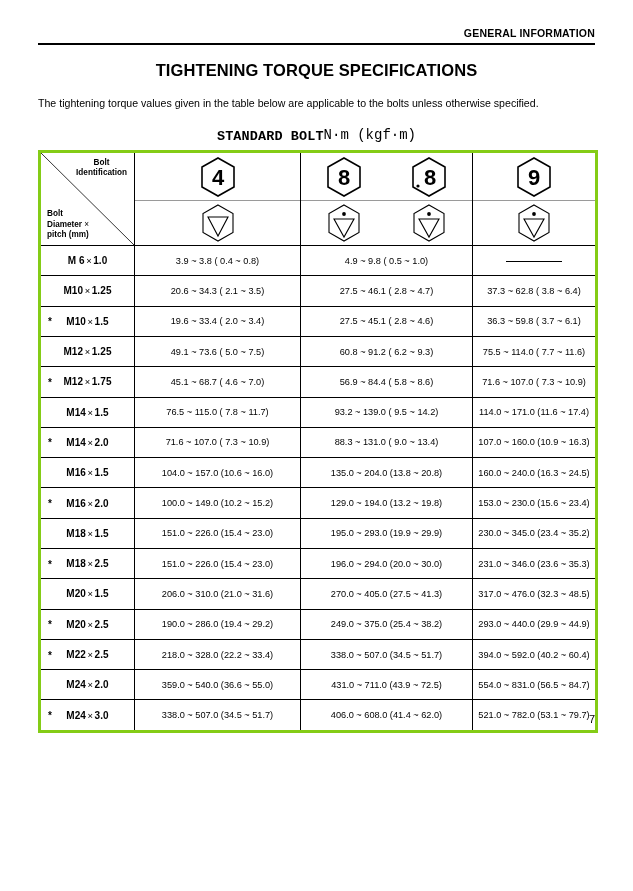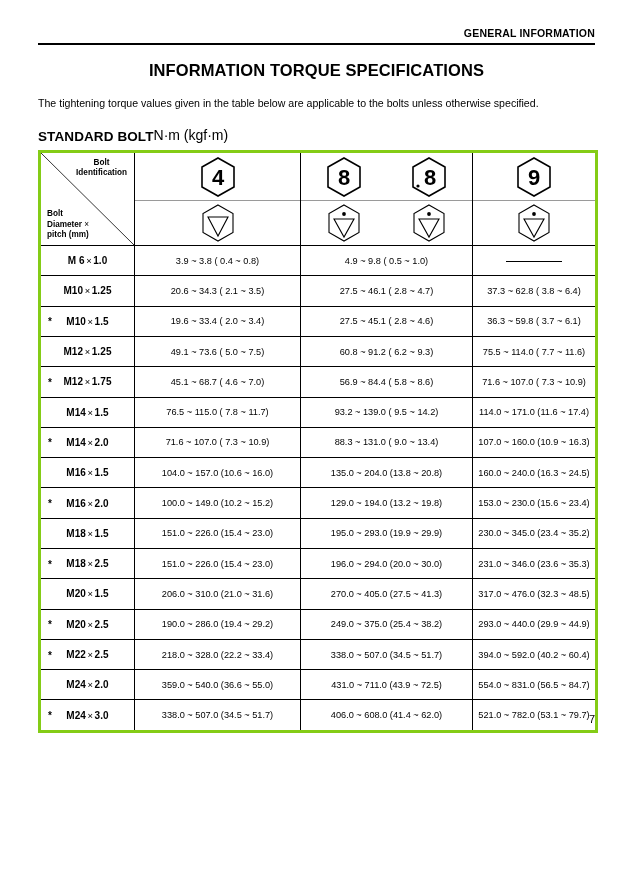--- a/index.html
+++ b/index.html
@@ -50,21 +50,22 @@
     font-size: 10.6px;
     line-height: 1.42;
     text-align: justify;
   }
 
   
   .section-row {
     margin-top: 16px;
     display: flex;
     align-items: flex-end;
-    justify-content: flex-start;
+    justify-content: center;
+    font-family: Liberation Mono, monospace;
   }
   .section-title {
     font-size: 13.5px;
     font-weight: bold;
     letter-spacing: .1px;
   }
   .unit-label {
     font-size: 14px;
     padding-bottom: 1px;
   }
@@ -203,21 +204,21 @@
   }
 </style>
 </head>
 <body>
 
 <div class="page">
 
   <div class="running-head">GENERAL INFORMATION</div>
   <div class="head-rule"></div>
 
-  <div class="doc-title">INFORMATION TORQUE SPECIFICATIONS</div>
+  <div class="doc-title">TIGHTENING TORQUE SPECIFICATIONS</div>
 
   <div class="intro">The tightening torque values given in the table below are applicable to the bolts unless otherwise specified.</div>
 
   <div class="section-row">
     <div class="section-title">STANDARD BOLT</div>
     <div class="unit-label">N·m (kgf·m)</div>
   </div>
 
   <table class="torque">
     <colgroup>

